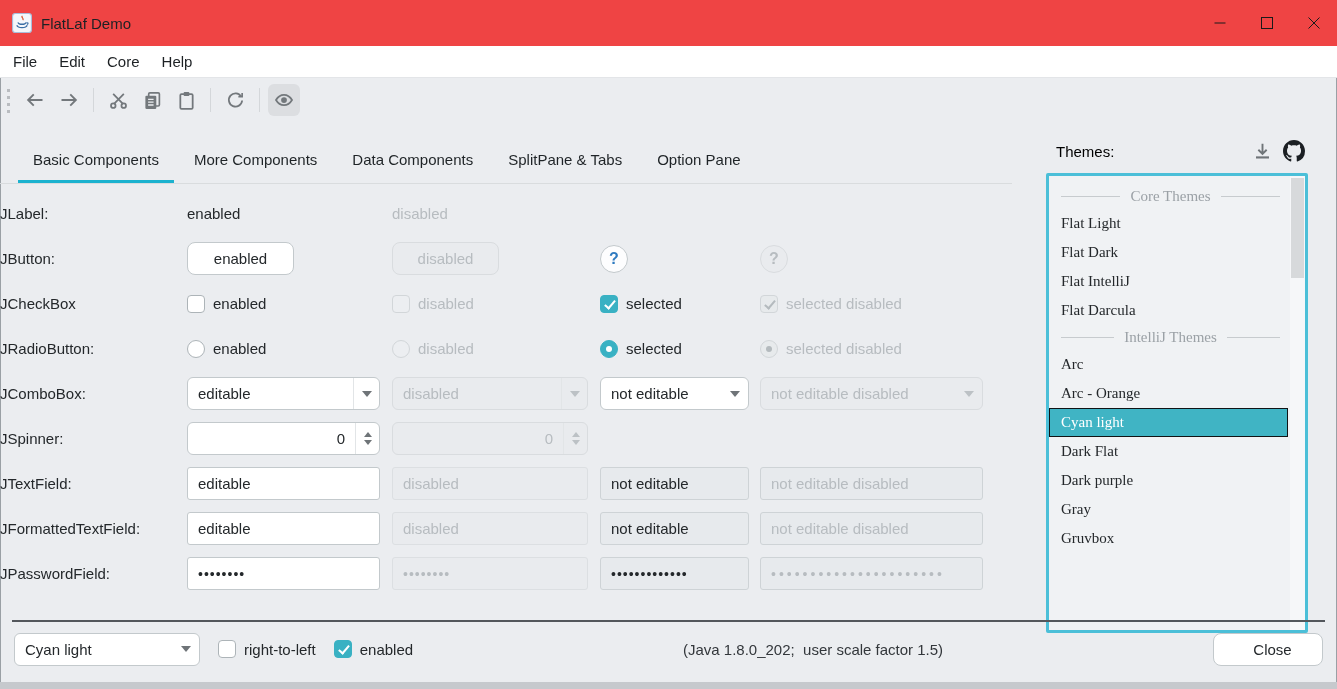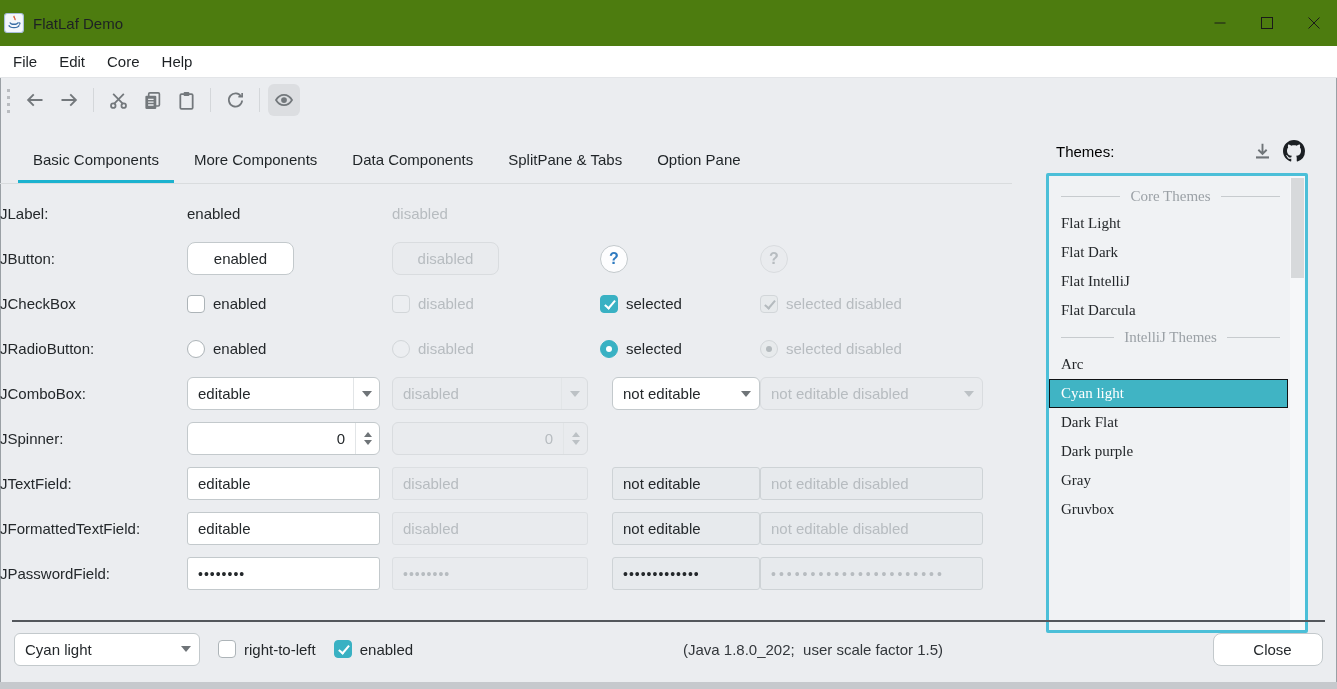--- a/index.html
+++ b/index.html
@@ -6,21 +6,21 @@
   html,body { background:#555; }
   .win {
     position:relative; width:1337px; height:689px;
     font-family:"Liberation Sans", sans-serif;
     font-size:15px; color:#24282b;
     background:var(--panel_bg,#ebedf0);
     box-shadow: inset 0 0 0 1px #9aa0a5;
     overflow:hidden;
   }
   
-  .titlebar { height:46px; background:#4d7c0f; display:flex; align-items:center; padding-left:4px;text-align:right; }
+  .titlebar { height:46px; background:#ef4444; display:flex; align-items:center; padding-left:12px;text-align:right; }
   .appicon { width:20px; height:20px; display:inline-flex; margin-right:9px; }
   .title { font-size:15px; color:#1d2124; }
   .wc { margin-left:auto; display:flex; height:100%; }
   .wc-btn { width:47px; height:100%; display:flex; align-items:center; justify-content:center; cursor:default; }
   .wc-btn svg { stroke:#1a1a1a; }
   
   .menubar { height:32px; background:#ffffff; border-bottom:1px solid #e3e5e8; display:flex; align-items:center; padding-left:2px; }
   .menu-item { padding:0 11px; line-height:31px; color:#1d2124; cursor:default; }
   
   .toolbar { height:44px; display:flex; align-items:center; padding-left:5px; color:#73787c; }
@@ -33,21 +33,21 @@
   
   .content { position:relative; height:498px; padding-top:16px; }
   .tabbar { display:flex; width:1012px; padding-left:18px; border-bottom:1px solid #d9dcde; height:46px; }
   .tab { line-height:43px; padding:0 15px; margin-right:5px; color:#1f2427; border-bottom:3px solid transparent; cursor:default; white-space:nowrap; }
   .tab.selected { border-bottom-color:var(--tab_underline,#1cb2cf); }
   .rows { padding-top:7px; }
   .row { height:45px; display:flex; }
   .c { display:flex; align-items:center; }
   .lbl { width:187px; color:#24282b; }
   .c1 { width:205px; } .c2 { width:208px; } .c3 { width:160px; } .c4 { width:225px; }
-  .w1 { width:193px; } .w2 { width:196px; } .w3 { width:149px;margin-left:12px; } .w4 { width:223px; }
+  .w1 { width:193px; } .w2 { width:196px; } .w3 { width:149px; } .w4 { width:223px; }
   .dis-text { color:#b7bcc0; }
   
   .btn { min-width:107px; height:33px; background:#ffffff; border:1px solid #c3c9cc; border-radius:8px; font-size:15px; color:#24282b; font-family:inherit; }
   .btn.disabled { background:#e9ebee; border-color:#d9dcdf; color:#b7bcc0; }
   .helpbtn { width:28px; height:28px; border-radius:50%; border:1px solid #c3c9cc; background:#fdfdfe; color:var(--help_blue,#2e7ac0); font-size:16px; font-weight:bold; font-family:inherit; display:flex; align-items:center; justify-content:center; }
   .helpbtn.disabled { border-color:#d9dcdf; background:#e9ebee; color:#b7bcc0; }
   
   .check { display:flex; align-items:center; gap:8px; }
   .box { width:18px; height:18px; border:1px solid #adb4b8; border-radius:4px; background:#ffffff; position:relative; flex:none; }
   .box.rad { border-radius:50%; }
@@ -418,20 +418,21 @@
             <span>Core Themes</span>
           </div>
         <div class="titem">Flat Light</div>
         <div class="titem">Flat Dark</div>
         <div class="titem">Flat IntelliJ</div>
         <div class="titem">Flat Darcula</div>
         <div class="tsep2">
             <span>IntelliJ Themes</span>
           </div>
         <div class="titem">Arc</div>
+        <div class="titem">Arc - Orange</div>
         <div class="titem selected">Cyan light</div>
         <div class="titem">Dark Flat</div>
         <div class="titem">Dark purple</div>
         <div class="titem">Gray</div>
         <div class="titem">Gruvbox</div>
         <div class="vscroll">
             <div class="vthumb"></div>
           </div>
       </div>
     </div>

